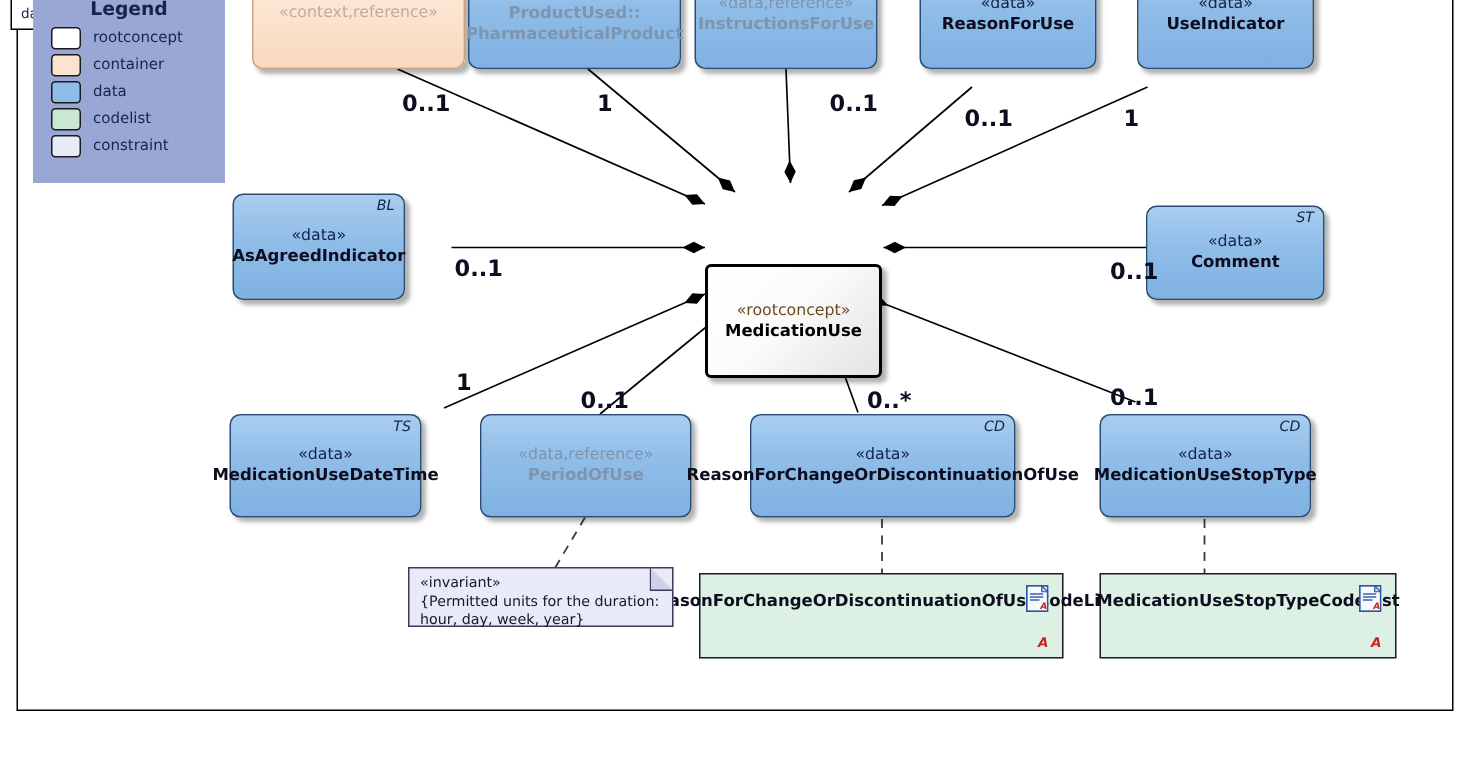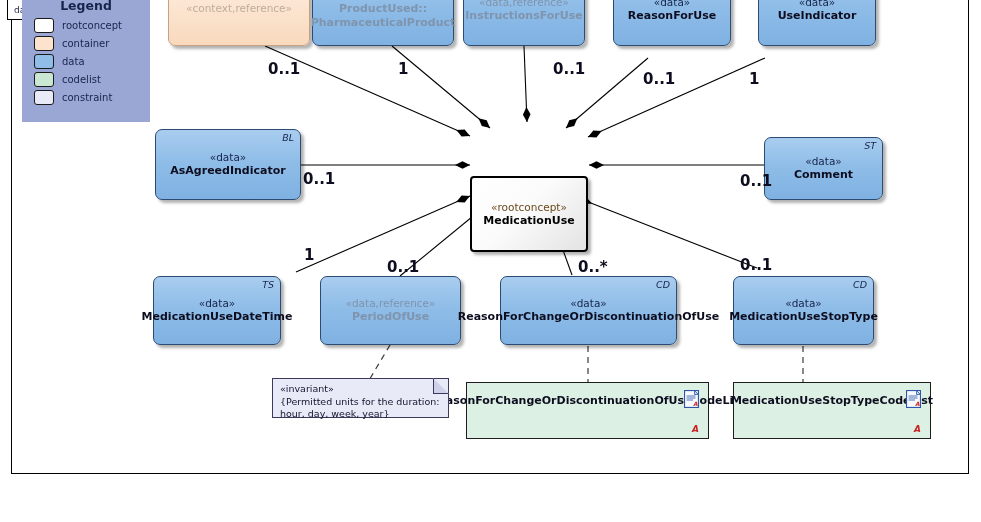--- a/index.html
+++ b/index.html
@@ -288,21 +288,21 @@
     <span class="stereo">«data»</span>
     <span class="cname">ReasonForUse</span>
   </div>
 
   <div class="uml k-data" style="left:758px; top:-28px; width:118px; height:74px;">
 
     <span class="stereo">«data»</span>
     <span class="cname">UseIndicator</span>
   </div>
 
-  <div class="uml k-data" style="left:155px; top:129px; width:146px; height:71px;">
+  <div class="uml k-data" style="left:155px; top:129px; width:115px; height:71px;">
     <span class="typetag">BL</span>
     <span class="stereo">«data»</span>
     <span class="cname">AsAgreedIndicator</span>
   </div>
 
   <div class="uml k-root" style="left:470px; top:132px; width:118px; height:76px;margin-top:44px;">
     <span class="stereo">«rootconcept»</span>
     <span class="cname">MedicationUse</span>
   </div>
 

